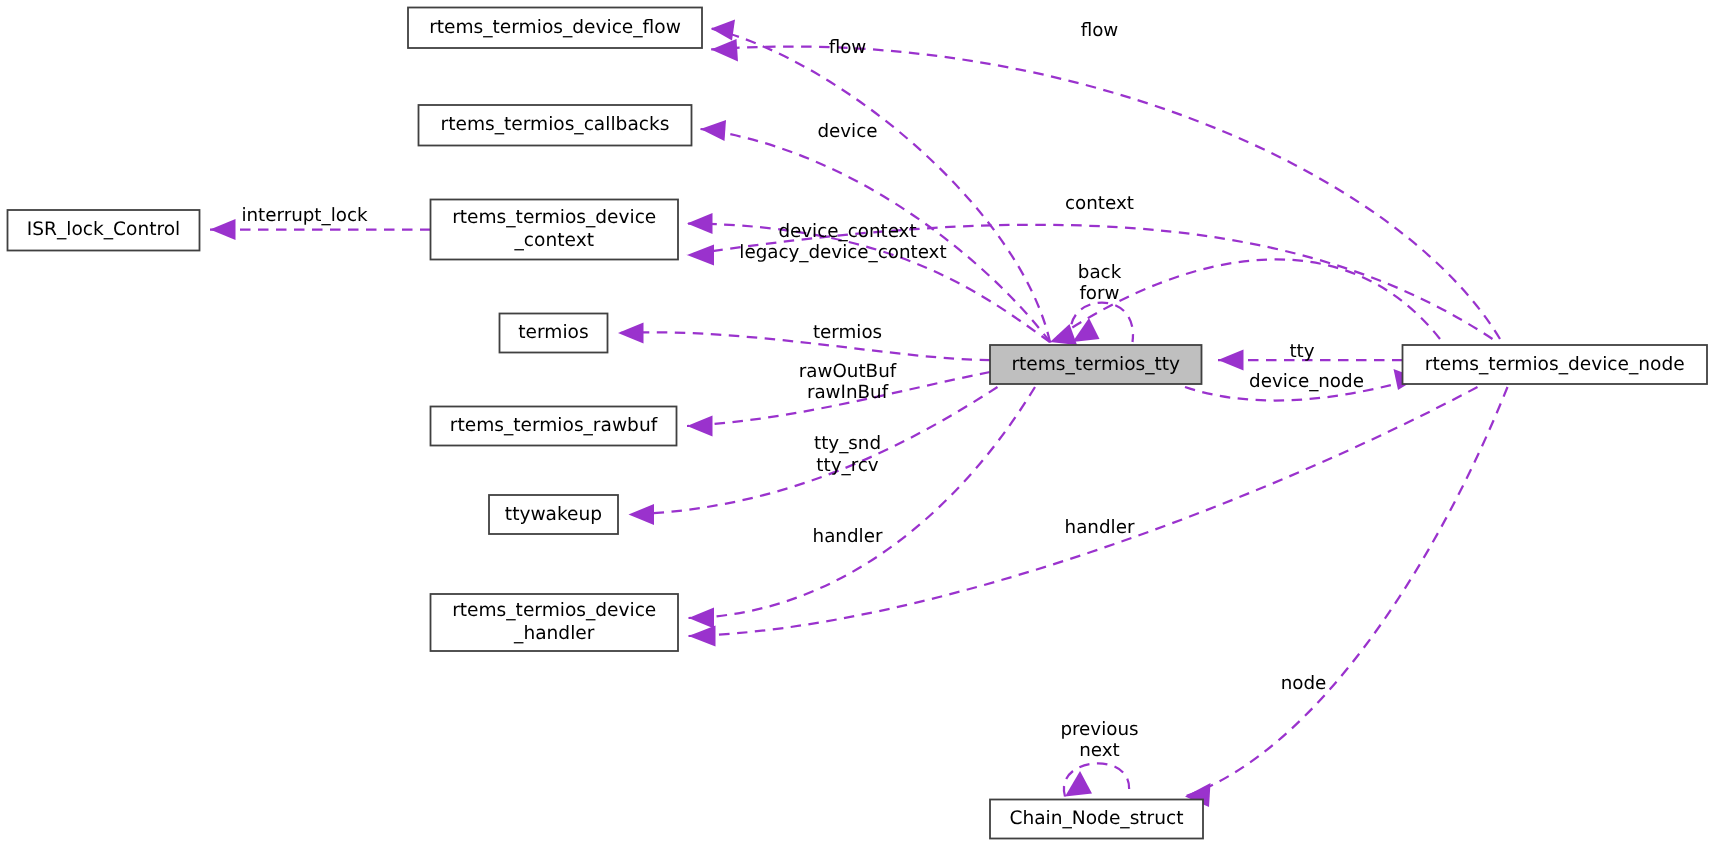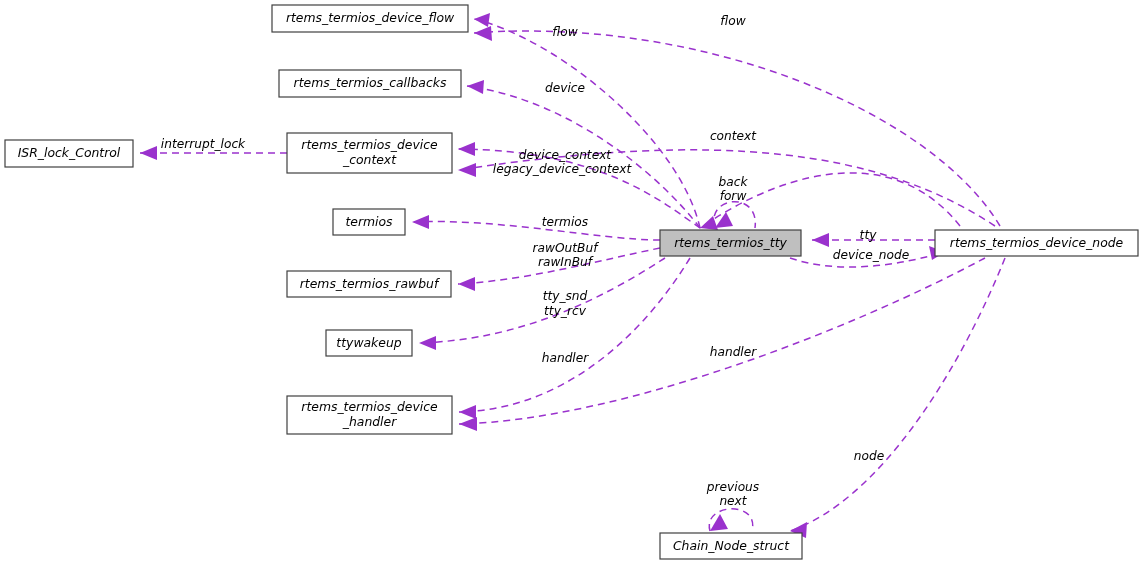--- a/index.html
+++ b/index.html
@@ -1,17 +1,17 @@
 <!DOCTYPE html>
 <html><head>
 <meta charset="utf-8">
 <style>
   html,body{margin:0;padding:0;background:#ffffff;}
   body{font-family:"DejaVu Sans","Liberation Sans",sans-serif;}
-  #diagram-root{position:relative;width:1144px;height:565px;background:#ffffff;overflow:hidden;font-style:italic;}
+  #diagram-root{position:relative;width:1144px;height:565px;background:#ffffff;overflow:hidden;}
   svg#graph{position:absolute;top:0;left:0;width:1144px;height:565px;display:block;}
   .node-rect{fill:#ffffff;stroke:#404040;stroke-width:1.2;}
   .node-rect.highlight{fill:#bfbfbf;}
   .node-label{font-family:"DejaVu Sans","Liberation Sans",sans-serif;font-size:12.4px;fill:#000000;text-anchor:middle;dominant-baseline:middle;}
   .edge{fill:none;stroke:#9a32cd;stroke-width:1.5;stroke-dasharray:7,5;}
   .edge-head{fill:#9a32cd;stroke:none;}
   .edge-label{font-family:"DejaVu Sans","Liberation Sans",sans-serif;font-size:12.2px;fill:#000000;text-anchor:middle;dominant-baseline:middle;}
 </style>
 </head>
 <body>

